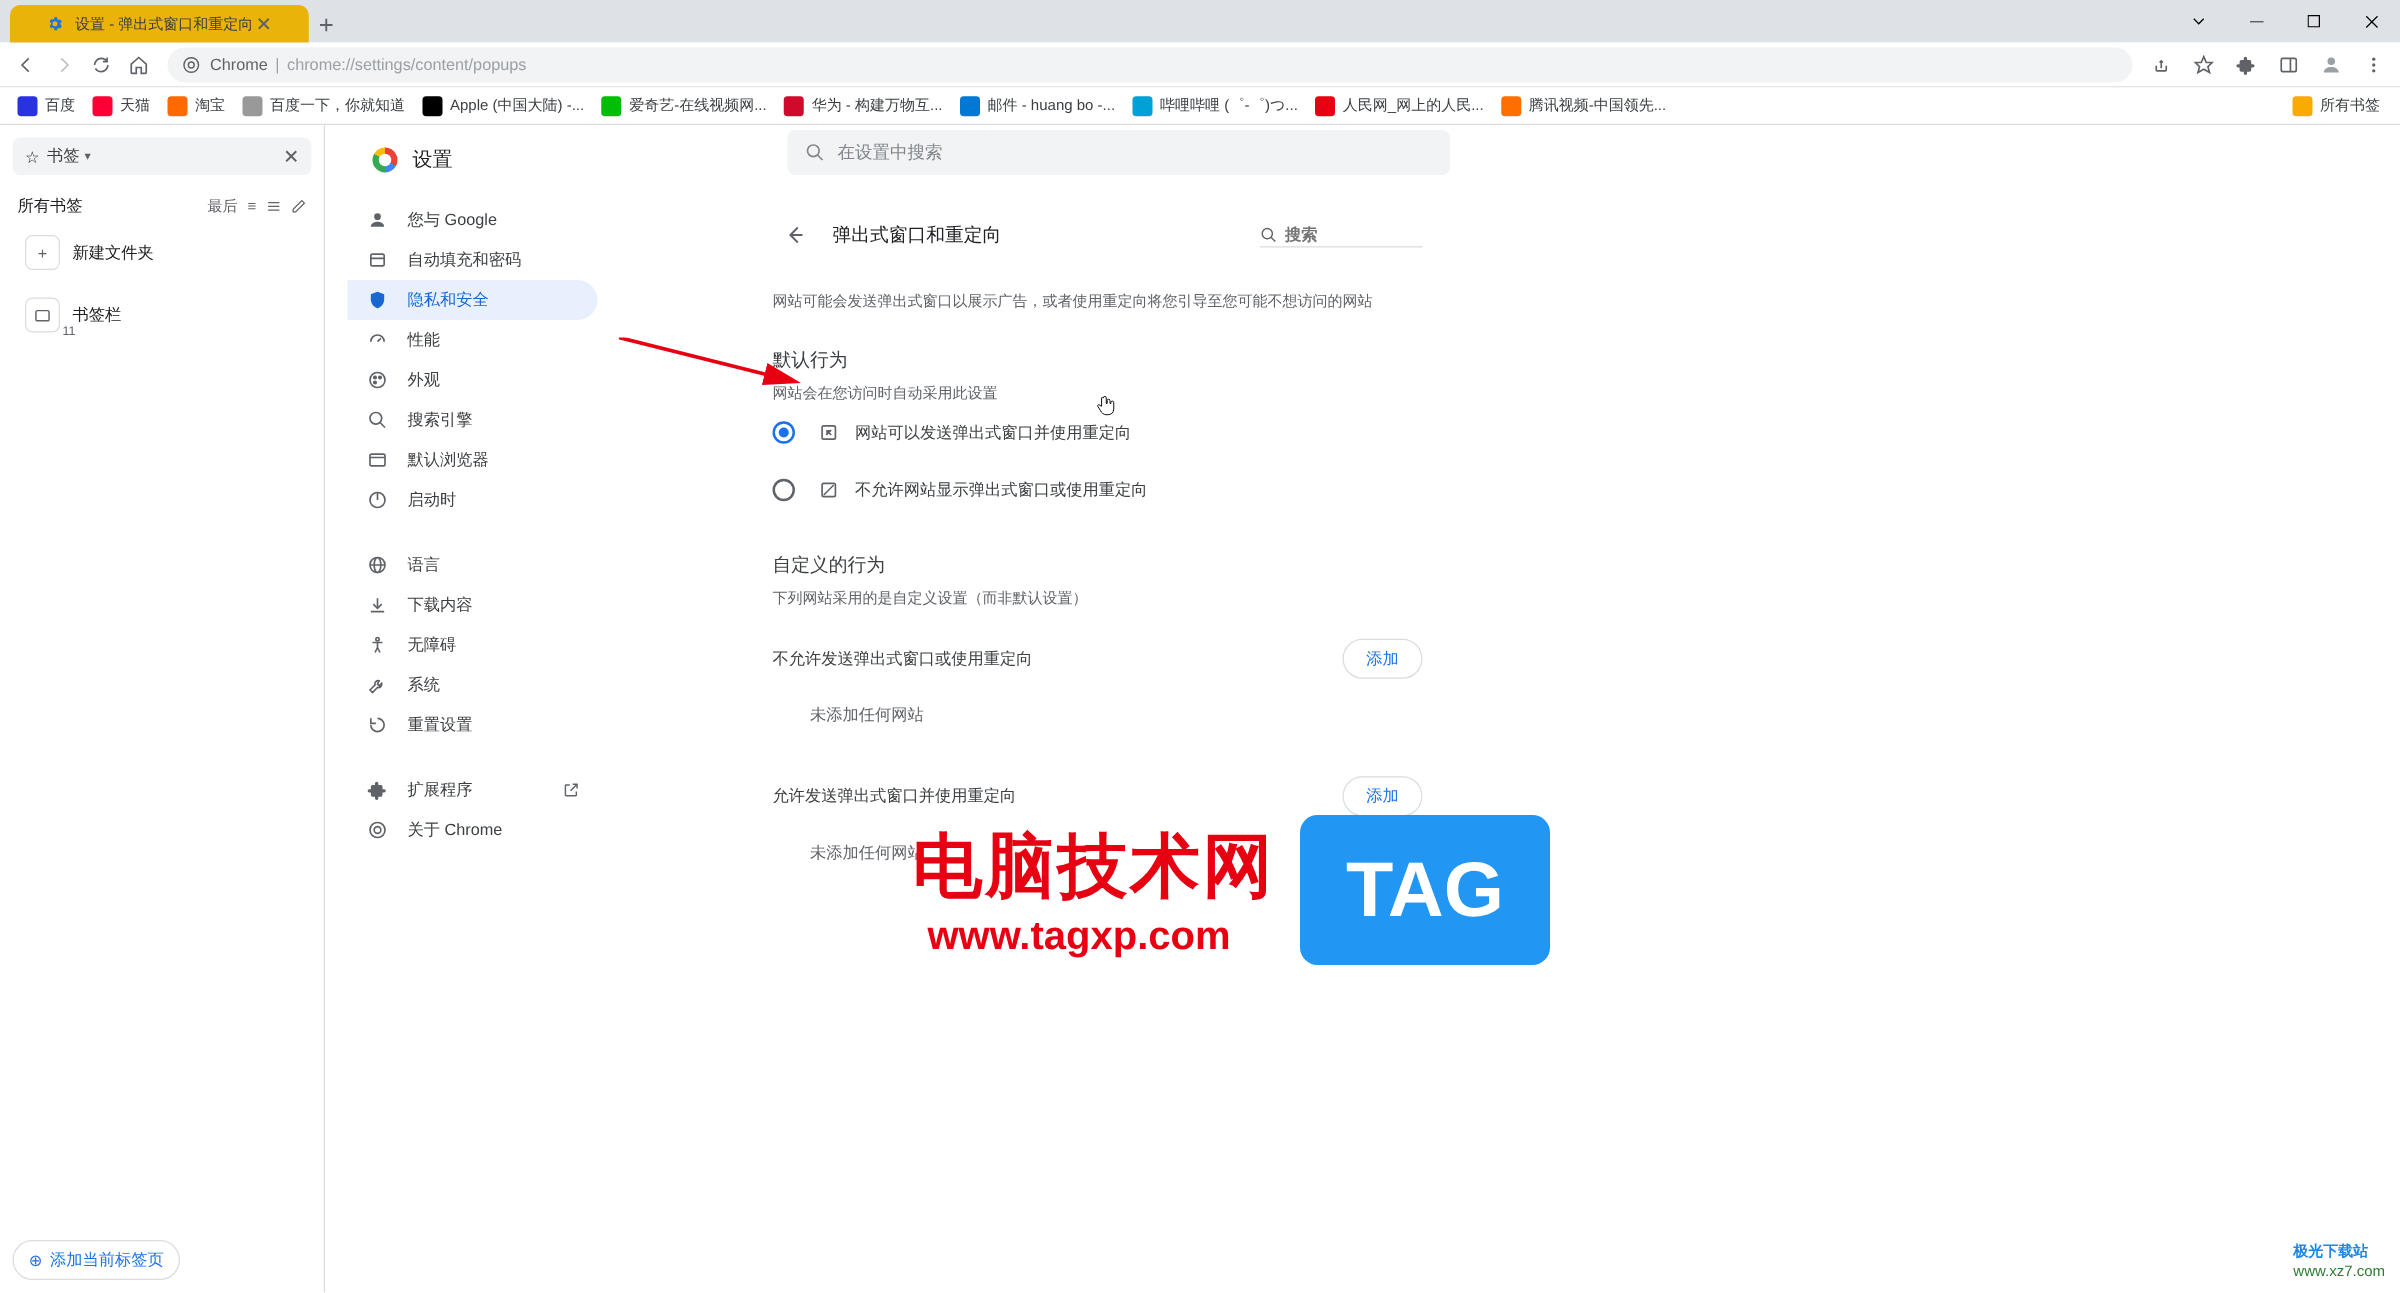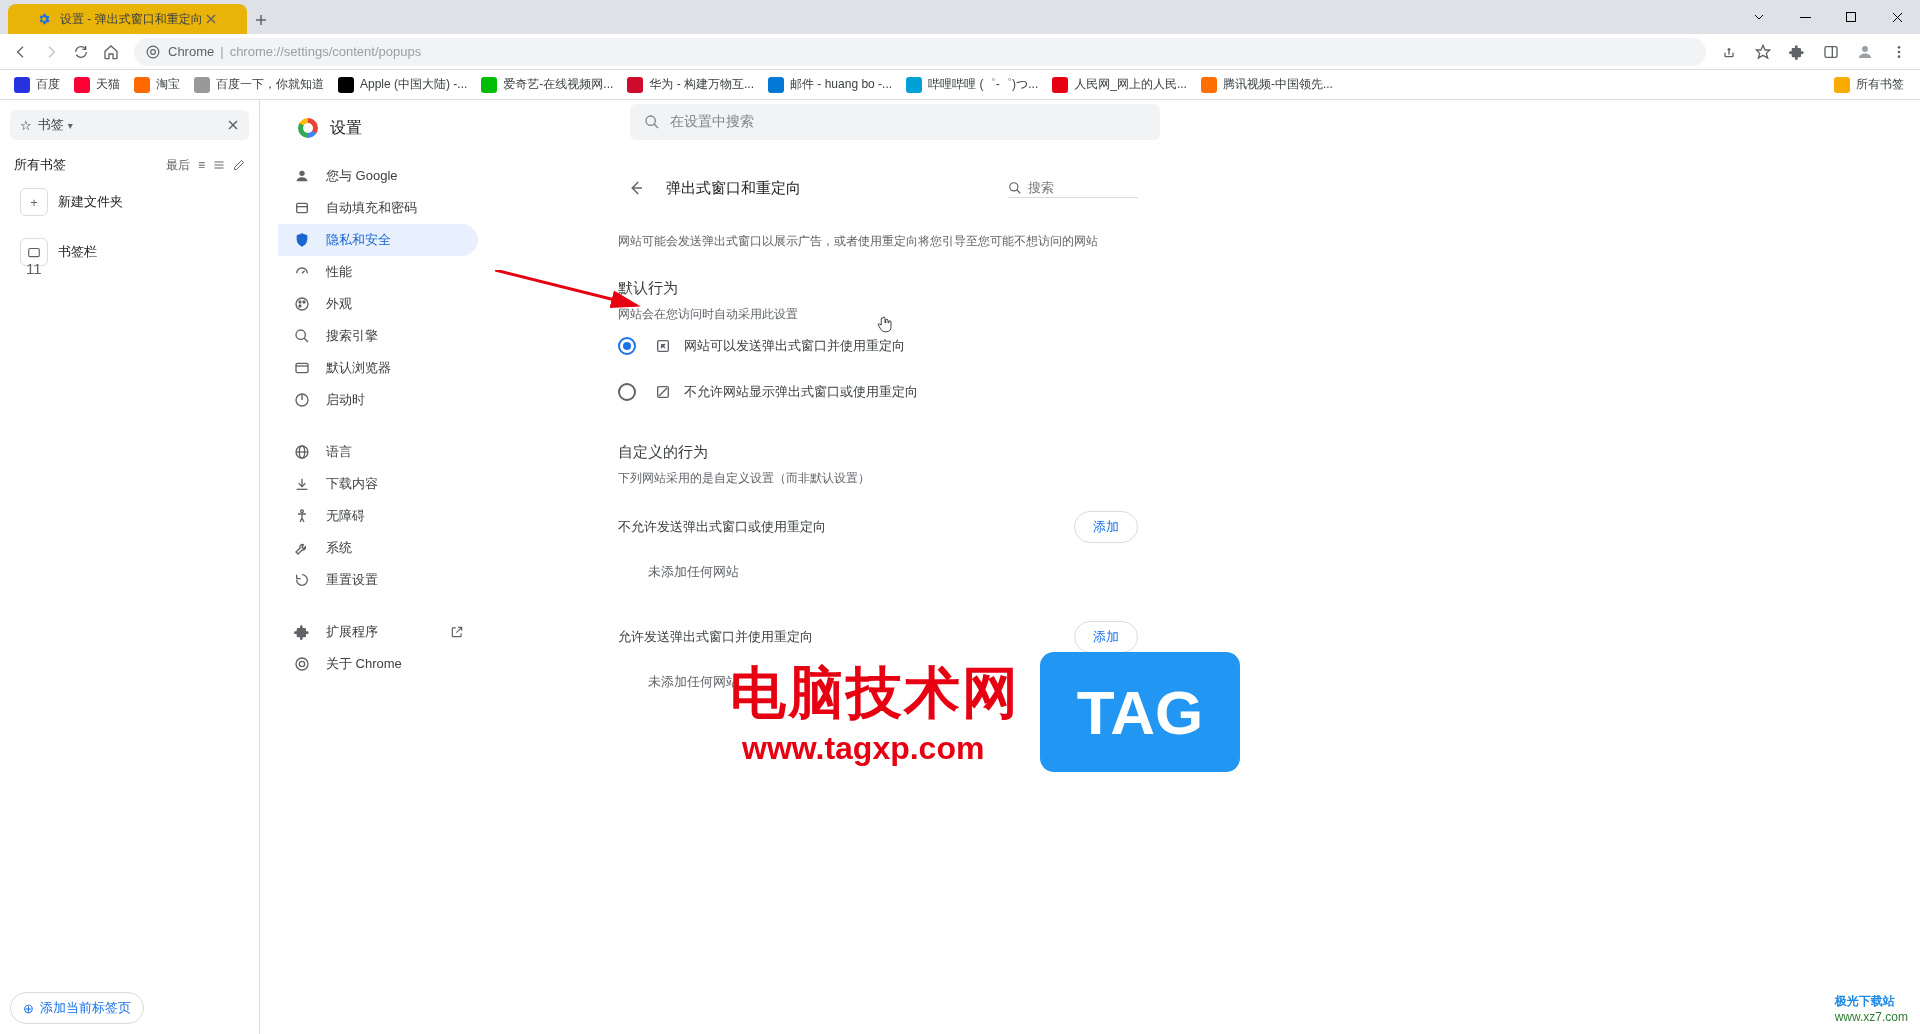--- a/index.html
+++ b/index.html
@@ -67,21 +67,21 @@
 .nav-item.active .nicn { color: #1967d2; }
 .nav-item .ext { margin-left: auto; color: #5f6368; }
 
 .content { flex: 1; padding: 70px 0 0 140px; }
 .content-card { width: 520px; }
 .content-top { display: flex; align-items: center; }
 .back-btn { width: 36px; height: 36px; display: flex; align-items: center; justify-content: center; color: #5f6368; margin-right: 12px; }
 .page-title { font-size: 15px; color: #202124; flex: 1; }
 .search-inline { display: flex; align-items: center; border-bottom: 1px solid #dadce0; padding: 2px 0; width: 130px; }
 .search-inline .sicn { color: #5f6368; margin-right: 6px; font-size: 14px; }
-.search-inline input { border: none; outline: none; font-size: 13px; color: #ec4899; width: 100px; }
+.search-inline input { border: none; outline: none; font-size: 13px; color: #ec4899; width: 100px; font-weight: bold; }
 .desc { color: #5f6368; font-size: 12px; margin-top: 26px; line-height: 1.6; }
 .section-h { font-size: 15px; color: #3c4043; margin-top: 28px; }
 .section-sub { font-size: 12px; color: #5f6368; margin-top: 8px; }
 .radio-row { display: flex; align-items: center; padding: 14px 0; }
 .radio { width: 18px; height: 18px; border: 2px solid #5f6368; border-radius: 50%; margin-right: 18px; position: relative; flex-shrink: 0; }
 .radio.checked { border-color: #1a73e8; }
 .radio.checked::after { content: ''; position: absolute; inset: 3px; background: #1a73e8; border-radius: 50%; }
 .radio-icon { width: 18px; height: 18px; margin-right: 12px; color: #5f6368; display: flex; align-items: center; justify-content: center; }
 .radio-label { font-size: 13px; color: #3c4043; }
 .sub-row { display: flex; align-items: center; justify-content: space-between; margin-top: 24px; }
@@ -316,21 +316,21 @@
       <span class="ic">+</span>
       <span>新建文件夹</span>
     </div>
     <div class="bm-folder-row" style="position:relative;">
       <span class="ic">
           <svg width="14" height="14" viewBox="0 0 24 24" fill="none" stroke="#5f6368" stroke-width="2">
             <rect x="3" y="6" width="18" height="14" rx="2"></rect>
           </svg>
         </span>
       <span>书签栏</span>
-      <span style="position:absolute; left:16px; top:30px; font-size:15px; color:#5f6368;">11</span>
+      <span style="position:absolute; left:40px; top:30px; font-size:10px; color:#5f6368;">11</span>
     </div>
     <div class="bm-add-tab">
       <span class="plus">⊕</span>
       <span>添加当前标签页</span>
     </div>
   </div>
 
   <div class="settings-area">
 
     <div class="settings-header">

